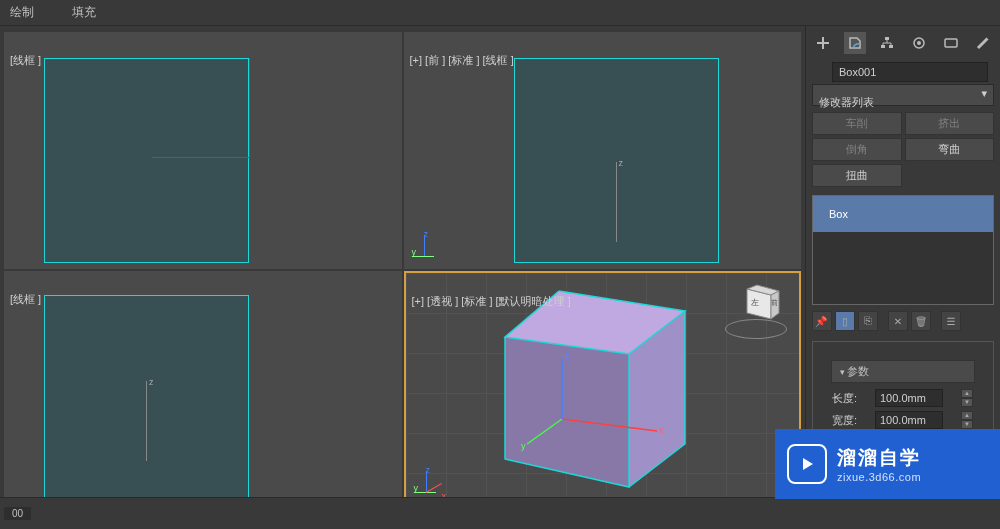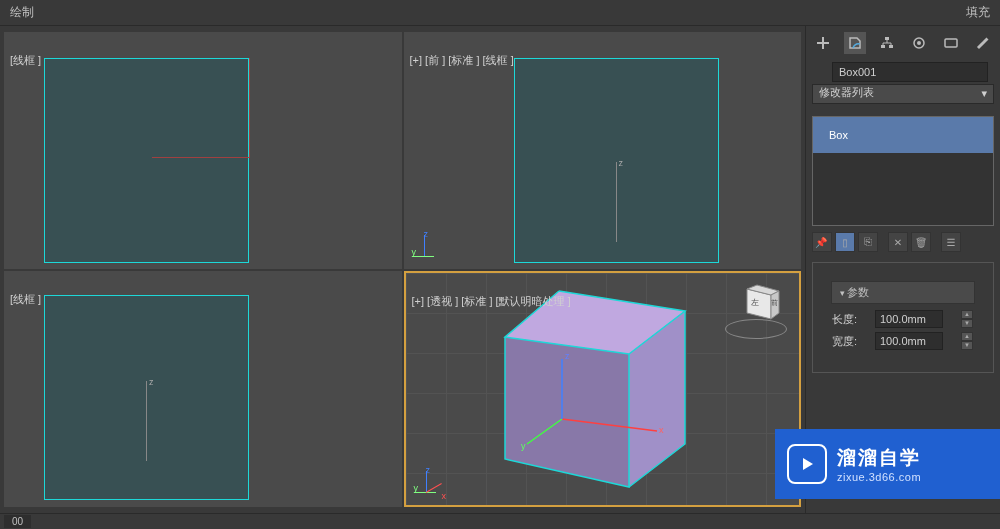--- a/index.html
+++ b/index.html
@@ -1,18 +1,18 @@
 <!DOCTYPE html>
 <html><head>
   <meta charset="utf-8">
   <style>
     * { margin: 0; padding: 0; box-sizing: border-box; font-family: "Microsoft YaHei", Arial, sans-serif; }
     body { background: #393939; color: #c0c0c0; width: 1000px; height: 529px; overflow: hidden; position: relative; }
     
-    .top-menu { height: 26px; background: #393939; display: flex; align-items: center; padding: 0 10px; gap: 38px; font-size: 12px; border-bottom: 1px solid #2a2a2a; justify-content: space-between; }
+    .top-menu { height: 26px; background: #393939; display: flex; align-items: center; padding: 0 10px; gap: 38px; font-size: 12px; border-bottom: 1px solid #2a2a2a; }
     .top-menu span { cursor: pointer; }
     
     .main-area { position: absolute; top: 26px; left: 0; right: 195px; bottom: 16px; }
     
     .viewport-grid { display: grid; grid-template-columns: 1fr 1fr; grid-template-rows: 1fr 1fr; gap: 2px; height: 100%; padding: 6px 4px; }
     
     .viewport { background: #4a4a4a; position: relative; overflow: hidden; }
     .viewport.active { border: 2px solid #d4a040; }
     .viewport-label { position: absolute; top: 21px; left: 6px; font-size: 11px; color: #d0d0d0; z-index: 10; }
     
@@ -42,21 +42,21 @@
     
     .panel-tabs { display: flex; gap: 6px; margin-bottom: 8px; justify-content: space-between; }
     .panel-tab { width: 22px; height: 22px; display: flex; align-items: center; justify-content: center; cursor: pointer; }
     .panel-tab.active { background: #555; }
     .panel-tab svg { width: 16px; height: 16px; }
     
     .name-row { display: flex; gap: 12px; margin-bottom: 2px; padding-left: 20px; }
     .name-field { flex: 1; background: #2e2e2e; border: 1px solid #222; color: #d0d0d0; font-size: 11px; padding: 3px 6px; height: 20px; }
     .color-swatch { width: 20px; height: 20px; background: #d09be8; border: 1px solid #666; cursor: pointer; }
     
-    .dropdown { width: 100%; background: #4a4a4a; border: 1px solid #2a2a2a; color: #d0d0d0; font-size: 11px; padding: 0 6px; height: 20px; margin-bottom: 12px; position: relative; cursor: pointer; }
+    .dropdown { width: 100%; background: #4a4a4a; border: 1px solid #2a2a2a; color: #d0d0d0; font-size: 11px; padding: 10px 6px; height: 20px; margin-bottom: 6px; position: relative; cursor: pointer; }
     .dropdown::after { content: "▾"; position: absolute; right: 6px; top: 2px; }
     
     .mod-buttons { display: grid; grid-template-columns: 1fr 1fr; gap: 3px; margin-bottom: 8px; }
     .mod-btn { background: #4a4a4a; color: #808080; border: 1px solid #333; font-size: 11px; padding: 3px 0; text-align: center; cursor: pointer; }
     .mod-btn.enabled { color: #d0d0d0; }
     
     .stack-list { background: #333; border: 1px solid #666; height: 110px; margin-bottom: 6px; overflow: auto; }
     .stack-item { background: #5a7aaa; color: #fff; font-size: 11px; padding: 12px 16px; cursor: pointer; }
     
     .stack-toolbar { display: flex; gap: 3px; margin-bottom: 10px; }
@@ -66,21 +66,21 @@
     
     .rollout-header { background: #4a4a4a; border: 1px solid #333; font-size: 11px; padding: 3px 8px; margin-bottom: 6px; cursor: pointer; }
     .rollout-header::before { content: "▾ "; font-size: 9px; }
     
     .param-row { display: flex; align-items: center; justify-content: flex-end; gap: 18px; margin-bottom: 4px; padding-right: 2px; }
     .param-label { font-size: 11px; color: #d0d0d0; }
     .param-input { width: 68px; background: #2e2e2e; border: 1px solid #222; color: #d0d0d0; font-size: 11px; padding: 2px 4px; height: 18px; }
     .spinner-btns { display: flex; flex-direction: column; }
     .spinner-btn { width: 12px; height: 9px; background: #555; border: 1px solid #333; font-size: 6px; line-height: 6px; text-align: center; cursor: pointer; color: #aaa; }
     
-    .bottom-bar { position: absolute; bottom: 0; left: 0; right: 0; height: 16px; background: #393939; border-top: 1px solid #2a2a2a; display: flex; align-items: center; font-size: 10px; padding: 0 4px; gap: 10px; }
+    .bottom-bar { position: absolute; bottom: 0; left: 0; right: 0; height: 32px; background: #393939; border-top: 1px solid #2a2a2a; display: flex; align-items: center; font-size: 10px; padding: 0 4px; gap: 10px; }
     .bottom-field { background: #2e2e2e; padding: 1px 8px; }
     
     .vp-axis-center { position: absolute; }
     .vp-axis-center .vline { position: absolute; width: 1px; height: 80px; background: #888; left: 0; top: -40px; }
     .vp-axis-center .lbl { position: absolute; font-size: 9px; color: #aaa; left: 3px; top: -44px; }
     
     .corner-bracket { position: absolute; border: 1px solid #a04040; pointer-events: none; }
     
     
     .watermark { position: absolute; right: 0; bottom: 30px; width: 225px; height: 70px; background: #2060d0; display: flex; align-items: center; gap: 10px; padding: 0 12px; z-index: 100; }
@@ -217,20 +217,28 @@
       </div>
   </div>
 
   <div class="name-row">
     <input class="name-field" value="Box001" style="">
     <div class="color-swatch"></div>
   </div>
 
   <div class="dropdown">修改器列表</div>
 
+  <div class="mod-buttons">
+    <div class="mod-btn">车削</div>
+    <div class="mod-btn">挤出</div>
+    <div class="mod-btn">倒角</div>
+    <div class="mod-btn enabled">弯曲</div>
+    <div class="mod-btn enabled">扭曲</div>
+    <div></div>
+  </div>
 
   <div class="stack-list">
     <div class="stack-item">Box</div>
   </div>
 
   <div class="stack-toolbar">
     <div class="stack-tool">📌</div>
     <div class="stack-tool active">▯</div>
     <div class="stack-tool">⎘</div>
     <div class="stack-tool-sep"></div>

